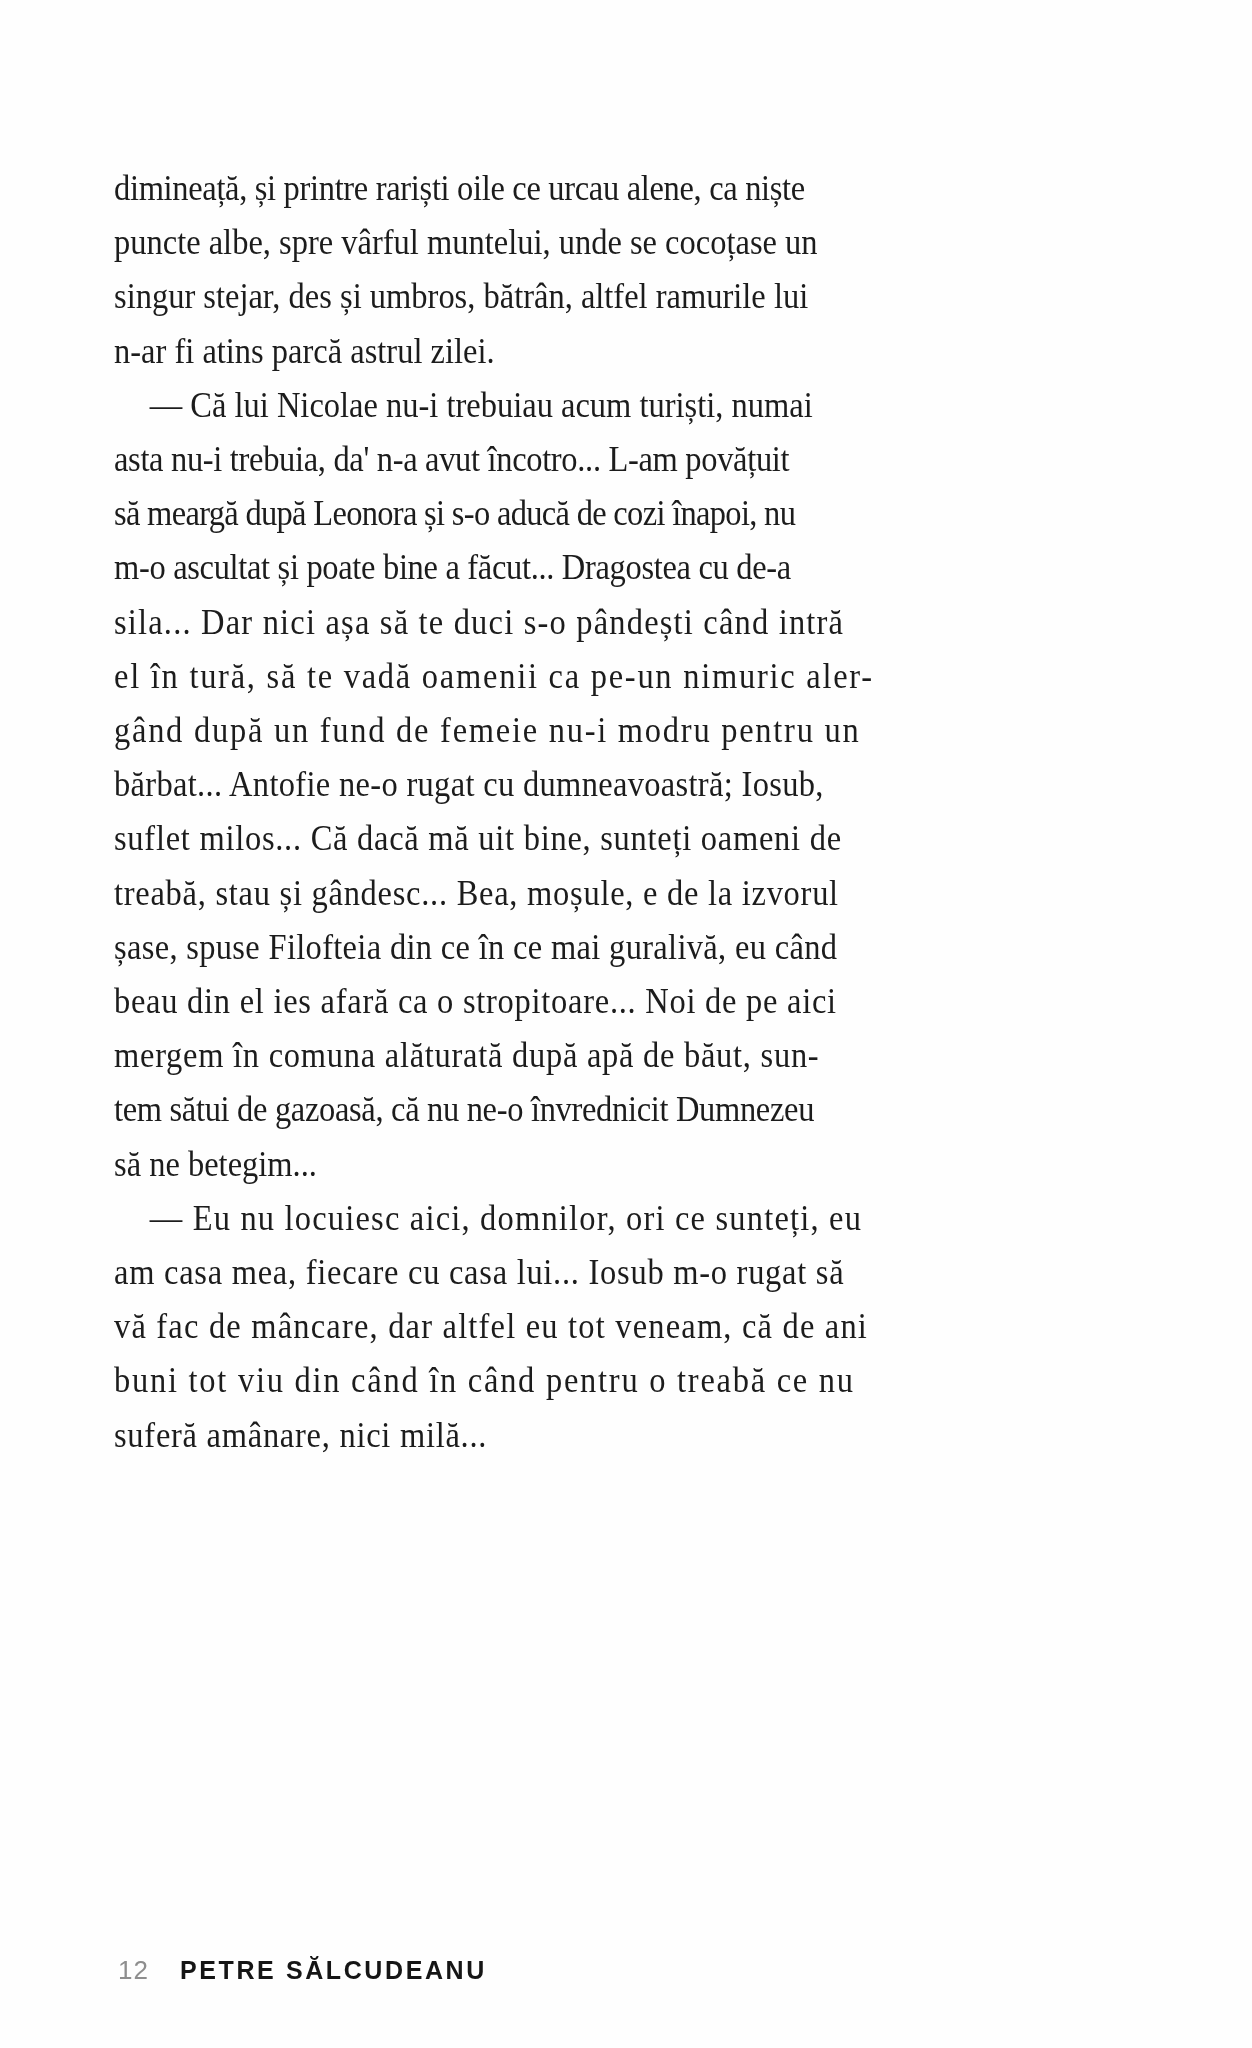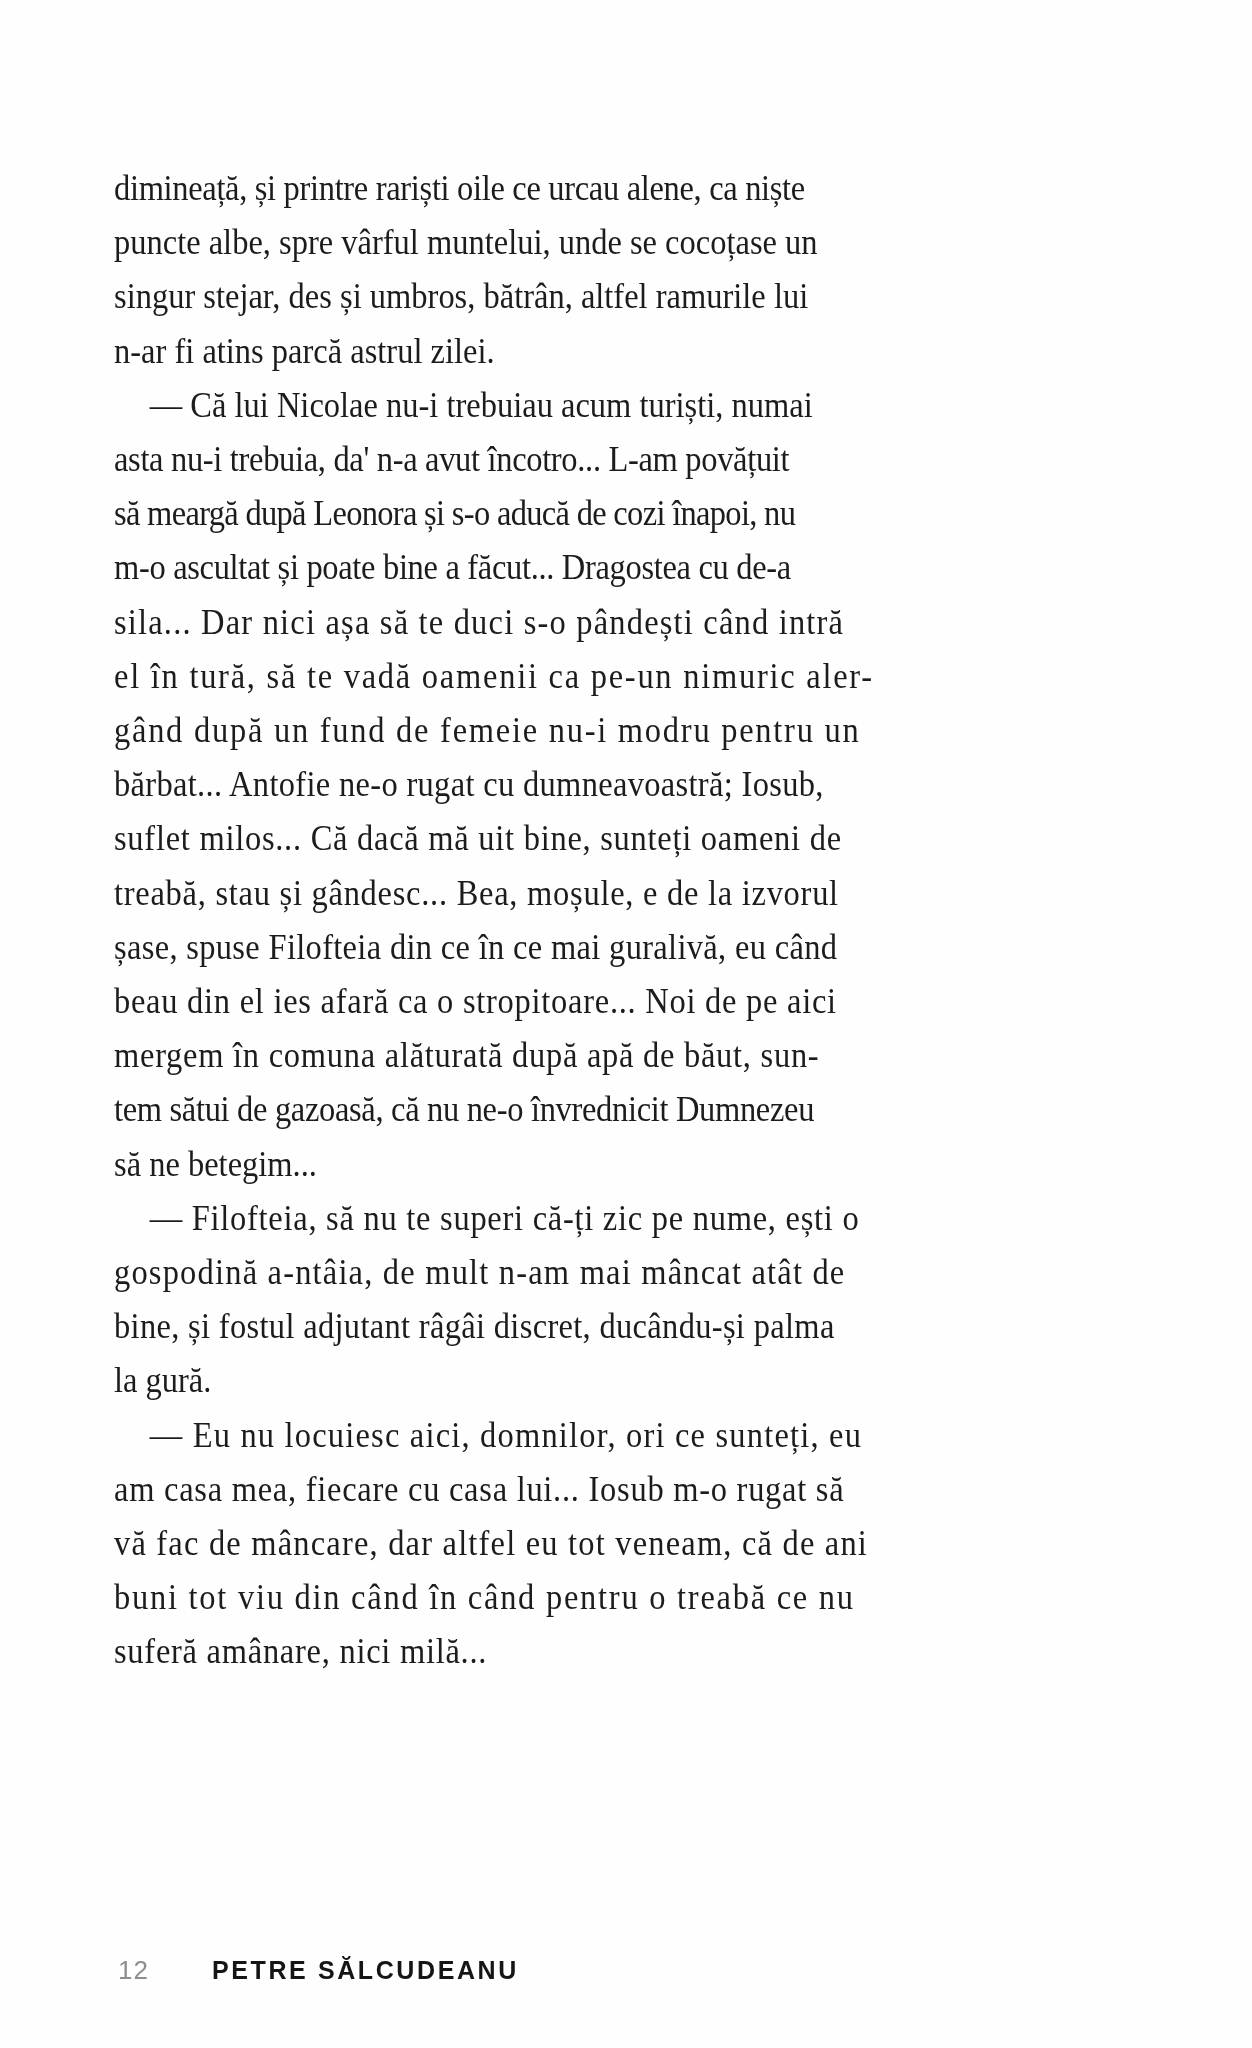--- a/index.html
+++ b/index.html
@@ -62,21 +62,20 @@
   .indent { padding-left: 39px; }
 
   #footer {
     position: absolute;
     left: 118px;
     top: 1955px;
     width: 706px;
     height: 40px;
     display: flex;
     align-items: baseline;
-    gap: 32px;
   }
 
   #folio {
     font-family: "Liberation Sans", "DejaVu Sans", sans-serif;
     font-size: 26px;
     color: #8e8e8e;
     letter-spacing: 1px;
     width: 62px;
     display: inline-block;
   }
@@ -113,26 +112,20 @@
         <span class="line t1">bărbat... Antofie ne-o rugat cu dumneavoastră; Iosub,</span>
         <span class="line t2">suflet milos... Că dacă mă uit bine, sunteți oameni de</span>
         <span class="line t2">treabă, stau și gândesc... Bea, moșule, e de la izvorul</span>
         <span class="line t1">șase, spuse Filofteia din ce în ce mai guralivă, eu când</span>
         <span class="line t2">beau din el ies afară ca o stropitoare... Noi de pe aici</span>
         <span class="line t2">mergem în comuna alăturată după apă de băut, sun-</span>
         <span class="line tn1">tem sătui de gazoasă, că nu ne-o învrednicit Dumnezeu</span>
         <span class="line t0">să ne betegim...</span>
       </div>
       <div class="para">
-        <span class="line t2 indent">— Filofteia, să nu te superi că-ți zic pe nume, ești o</span>
-        <span class="line t3">gospodină a-ntâia, de mult n-am mai mâncat atât de</span>
-        <span class="line t1">bine, și fostul adjutant râgâi discret, ducându-și palma</span>
-        <span class="line t0">la gură.</span>
-      </div>
-      <div class="para">
         <span class="line t3 indent">— Eu nu locuiesc aici, domnilor, ori ce sunteți, eu</span>
         <span class="line t2">am casa mea, fiecare cu casa lui... Iosub m-o rugat să</span>
         <span class="line t3">vă fac de mâncare, dar altfel eu tot veneam, că de ani</span>
         <span class="line t4">buni tot viu din când în când pentru o treabă ce nu</span>
         <span class="line t2">suferă amânare, nici milă...</span>
       </div>
     </div>
 
   <div id="footer">
     <span id="folio">12</span>

